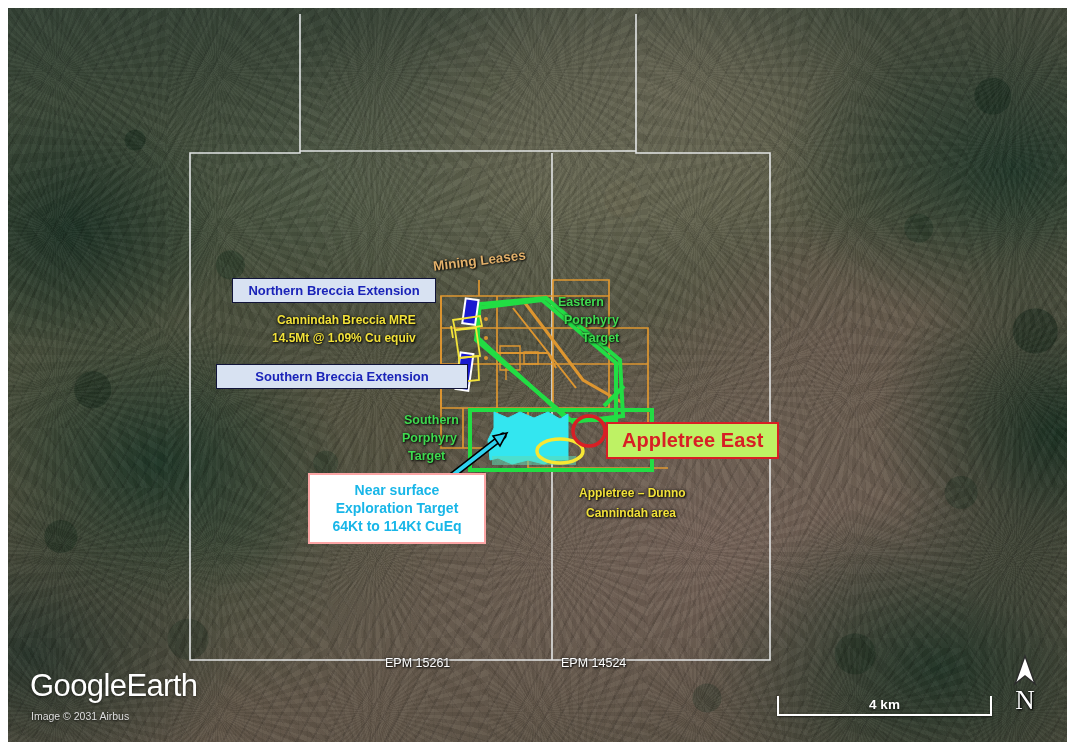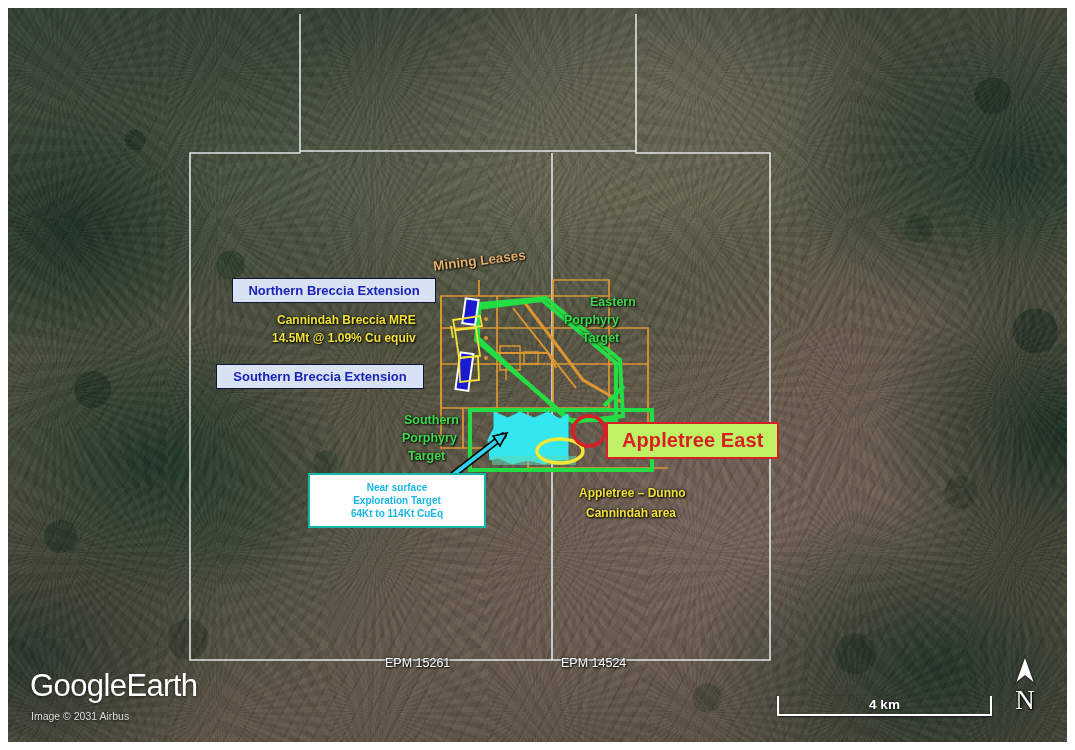--- a/index.html
+++ b/index.html
@@ -88,22 +88,22 @@
   .lbl-green{color:#3fd94f;font-size:12.5px;text-shadow:0 0 3px rgba(0,0,0,.85),1px 1px 2px rgba(0,0,0,.9);}
   .lbl-yellow{color:#f2e23a;font-size:12px;text-shadow:0 0 3px rgba(0,0,0,.9),1px 1px 2px rgba(0,0,0,.95);}
   .lbl-orange{color:#e2b06a;font-size:13.5px;text-shadow:0 0 3px rgba(0,0,0,.85),1px 1px 2px rgba(0,0,0,.9);}
   .lbl-white{color:#ffffff;font-size:12.5px;font-weight:normal;
     text-shadow:0 0 3px rgba(0,0,0,.8),1px 1px 2px rgba(0,0,0,.85);}
 
   
   .callout{position:absolute;box-sizing:border-box;text-align:center;font-weight:bold;}
   .callout.blue{background:#d8e2f2;border:1.5px solid #11143a;color:#1a23b8;
     font-size:13px;padding:4px 12px;}
-  .callout.cyan{background:#ffffff;border:2px solid #14b8a6;color:#18b6e8;
-    font-size:10px;padding:6px 12px;line-height:1.3;}
+  .callout.cyan{background:#ffffff;border:2px solid #fca5a5;color:#18b6e8;
+    font-size:14px;padding:6px 12px;line-height:1.3;}
   .callout.red{background:#bef264;border:2.5px solid #d81f25;color:#d81f25;
     font-size:20px;padding:5px 14px;letter-spacing:.1px;}
 
   
   #ge-logo{position:absolute;left:22px;bottom:38px;font-size:31px;color:#fff;
     letter-spacing:-.6px;text-shadow:0 1px 3px rgba(0,0,0,.55);text-align:center;}
   #ge-logo .bold{font-weight:500;}
   #ge-logo .thin{font-weight:300;}
   #ge-attrib{position:absolute;left:23px;bottom:20px;font-size:10.5px;color:#dfdfdf;
     text-shadow:0 1px 2px rgba(0,0,0,.7);}
@@ -204,37 +204,37 @@
           <path d="M 499 425 L 485 428 L 492 438 Z" fill="#2fd2ef" stroke="#000" stroke-width="1.6"></path>
         </g>
       </svg>
     </div>
 
     <div class="lbl lbl-orange" style="left:425px;top:245px;transform:rotate(-7deg);">Mining Leases</div>
 
     <div class="lbl lbl-yellow" style="left:269px;top:305px;">Cannindah Breccia MRE</div>
     <div class="lbl lbl-yellow" style="left:264px;top:323px;">14.5Mt @ 1.09% Cu equiv</div>
 
-    <div class="lbl lbl-green" style="left:550px;top:287px;margin-left:32px;">Eastern</div>
+    <div class="lbl lbl-green" style="left:550px;top:287px;">Eastern</div>
     <div class="lbl lbl-green" style="left:556px;top:305px;">Porphyry</div>
     <div class="lbl lbl-green" style="left:574px;top:323px;">Target</div>
 
     <div class="lbl lbl-green" style="left:396px;top:405px;">Southern</div>
     <div class="lbl lbl-green" style="left:394px;top:423px;">Porphyry</div>
     <div class="lbl lbl-green" style="left:400px;top:441px;">Target</div>
 
     <div class="lbl lbl-yellow" style="left:571px;top:478px;">Appletree – Dunno</div>
     <div class="lbl lbl-yellow" style="left:578px;top:498px;">Cannindah area</div>
 
     <div class="lbl lbl-white" style="left:333px;top:648px;margin-left:44px;">EPM 15261</div>
     <div class="lbl lbl-white" style="left:553px;top:648px;">EPM 14524</div>
 
     <div class="callout blue" style="left:224px;top:270px;width:204px;">Northern Breccia Extension</div>
 
-    <div class="callout blue" style="left:208px;top:356px;width:208px;">Southern Breccia Extension</div>
+    <div class="callout blue" style="left:208px;top:356px;width:252px;">Southern Breccia Extension</div>
 
     <div class="callout cyan" style="left:300px;top:465px;width:178px;">
       <div>Near surface</div>
       <div>Exploration Target</div>
       <div>64Kt to 114Kt CuEq</div>
     </div>
 
     <div class="callout red" style="left:598px;top:414px;">Appletree East</div>
 
     <div id="ge-logo">

